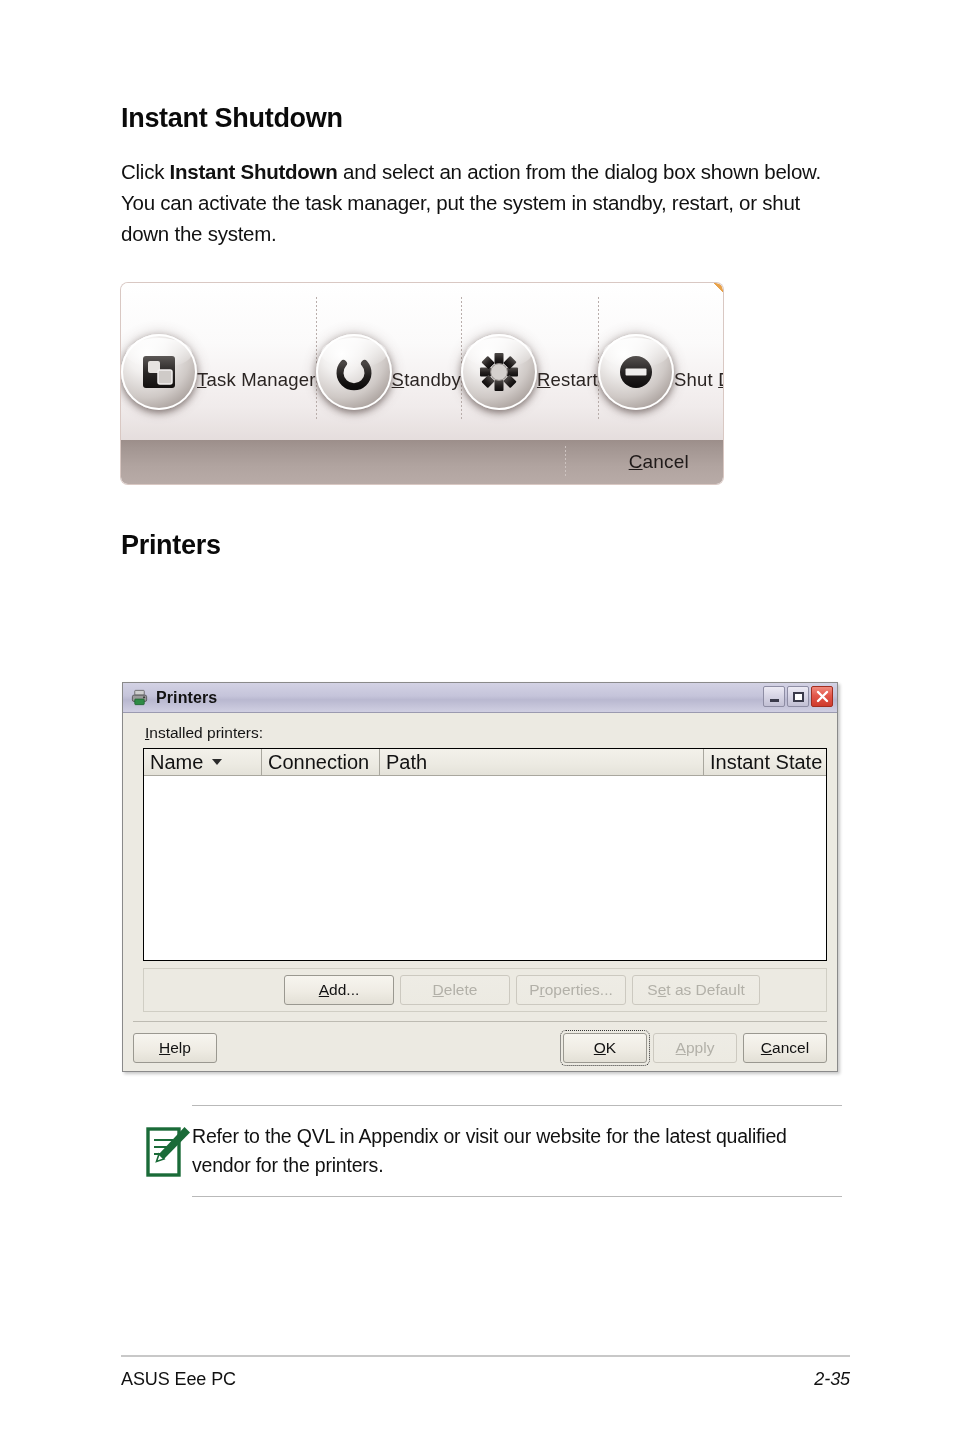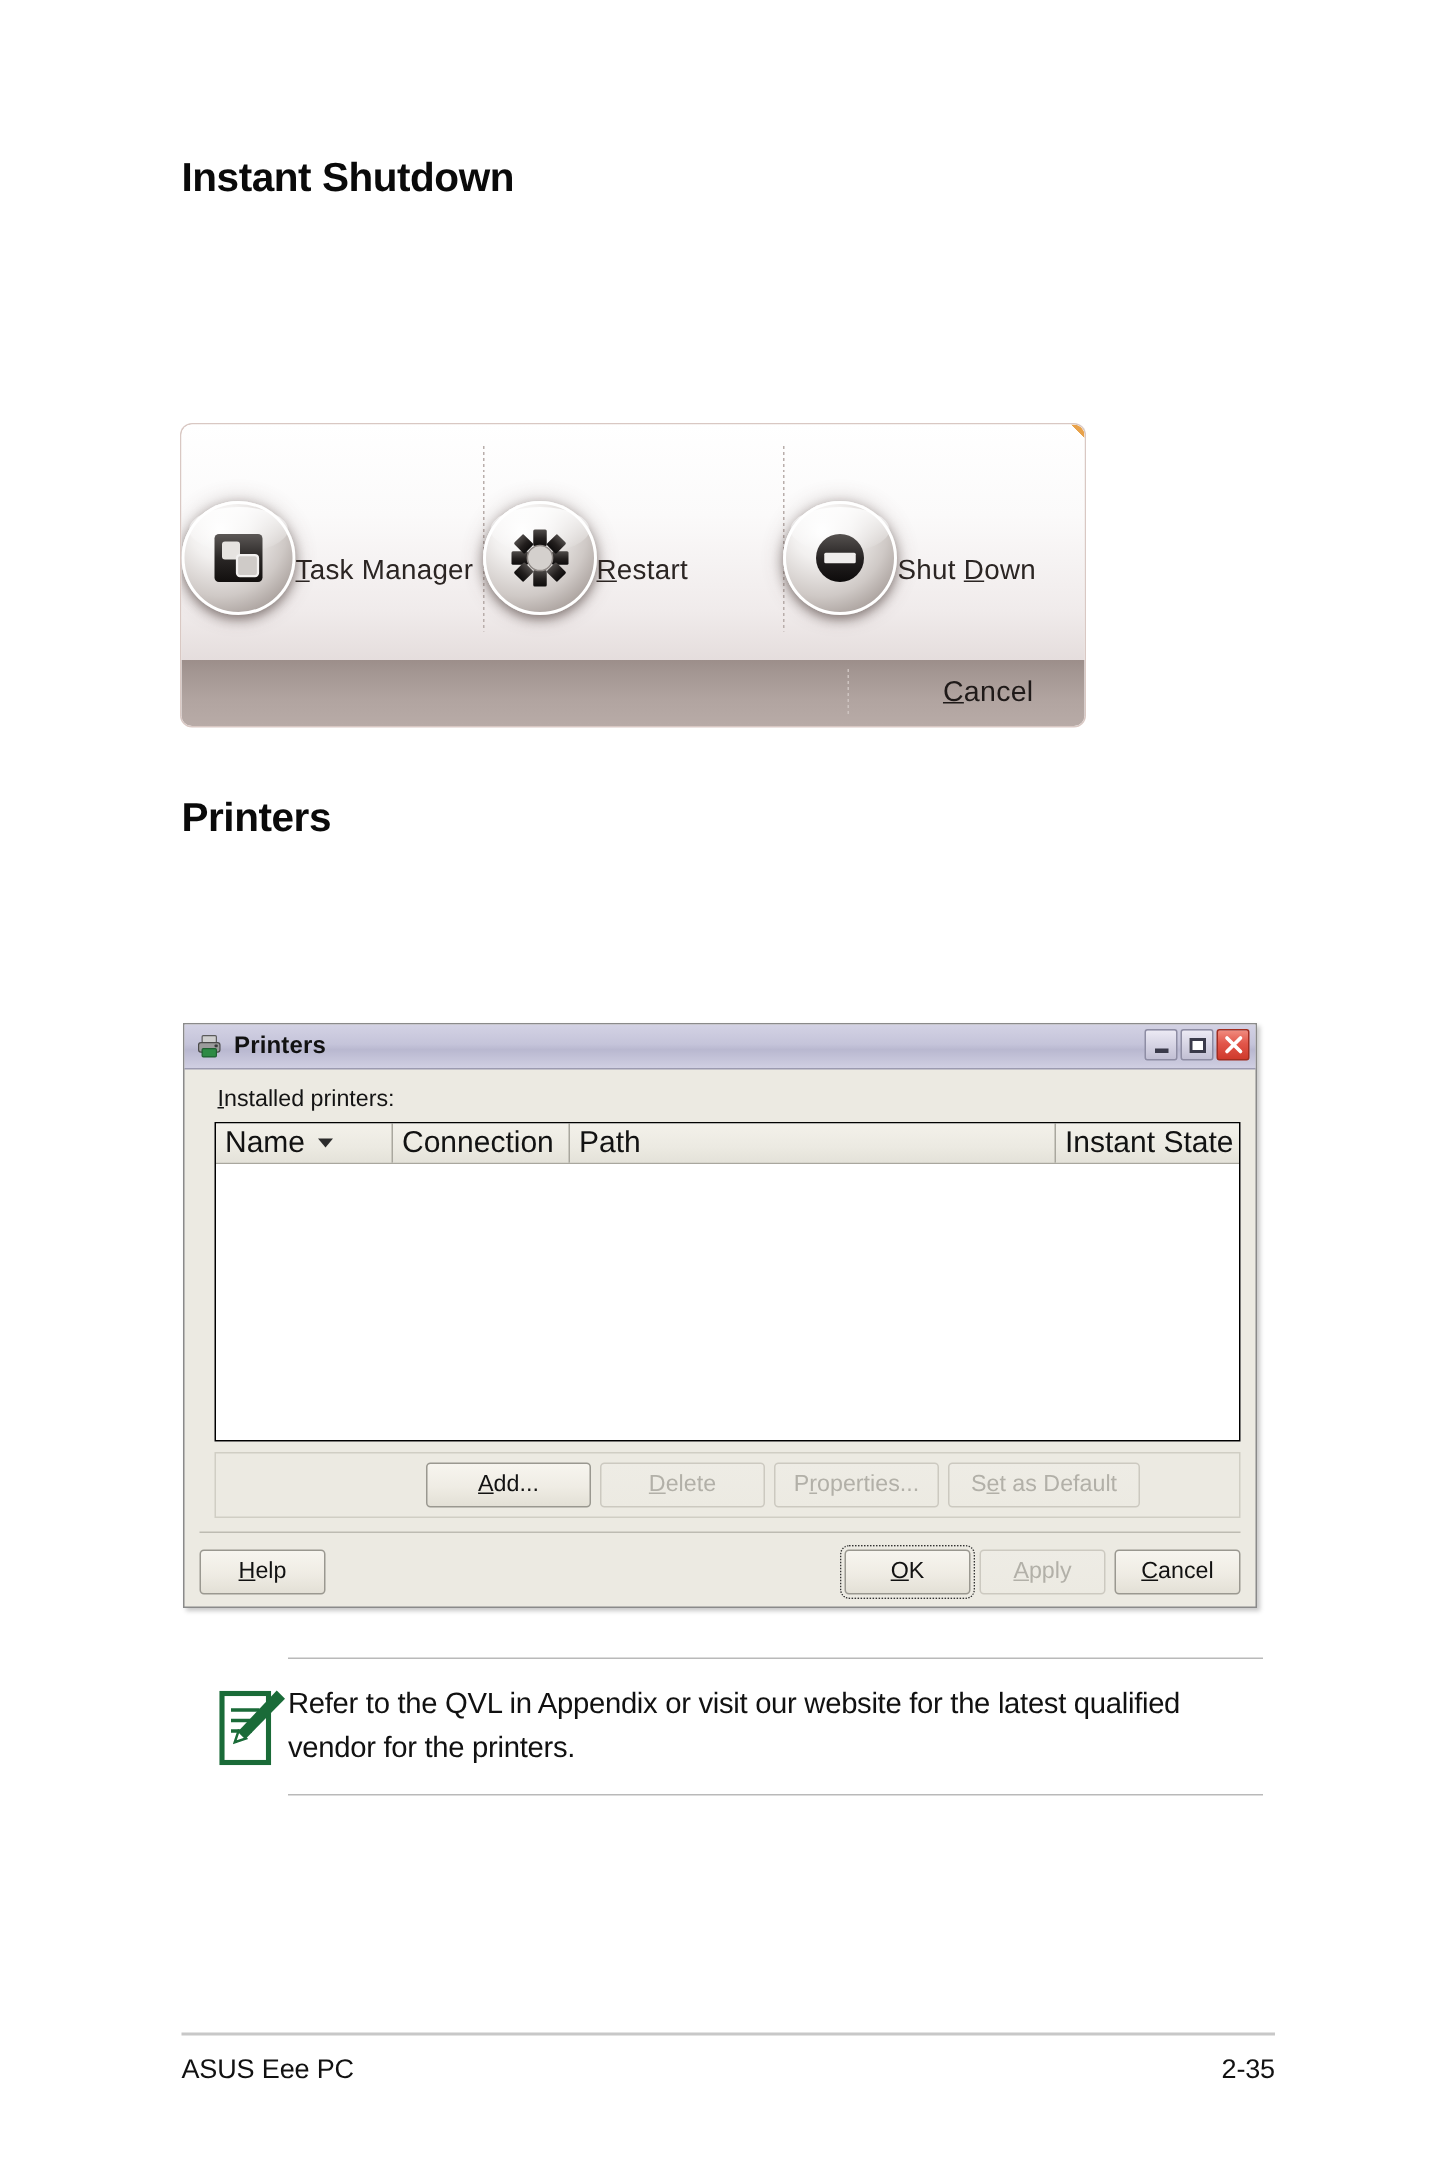--- a/index.html
+++ b/index.html
@@ -363,29 +363,32 @@
     display: flex;
     align-items: center;
     justify-content: space-between;
   }
   .footer-left, .footer-right {
     font-size: 18px;
     color: #111;
     font-family: "Liberation Sans", sans-serif;
     letter-spacing: -0.1px;
   }
-  .footer-right { font-weight: normal; }
+  .footer-right { font-weight: normal; font-style: italic; }
 </style>
 </head>
 <body>
 
 <div class="page">
 
   <div class="content">
     <h1 class="section-title">Instant Shutdown</h1>
+    <p class="body-text">
+      <span>Click </span><b>Instant Shutdown</b><span> and select an action from the dialog box shown below. You can activate the task manager, put the system in standby, restart, or shut down the system.</span>
+    </p>
   </div>
 
   <div class="shutdown-dialog">
     <div class="sd-row">
 
       <div class="sd-item">
         <div class="sd-icon">
           <svg class="sd-glyph" viewBox="0 0 48 48">
             <defs>
               <linearGradient id="tmg" x1="0" y1="0" x2="0" y2="1">
@@ -395,20 +398,36 @@
               </linearGradient>
             </defs>
             <rect x="8" y="8" width="32" height="32" rx="3" fill="url(#tmg)"></rect>
             <rect x="13" y="13" width="12" height="12" rx="2" fill="#e6e3e0"></rect>
             <rect x="23" y="22" width="14" height="14" rx="2" fill="#cfcbc8" stroke="#f3f1f0" stroke-width="1.5"></rect>
           </svg>
         </div>
         <div class="sd-label"><span></span><u>T</u><span>ask Manager</span></div>
       </div>
 
+      <div class="sd-item">
+        <div class="sd-icon">
+          <svg class="sd-glyph" viewBox="0 0 48 48">
+            <defs>
+              <linearGradient id="pwg" x1="0" y1="0" x2="0" y2="1">
+                <stop offset="0%" stop-color="#4a4644"></stop>
+                <stop offset="55%" stop-color="#201d1c"></stop>
+                <stop offset="100%" stop-color="#0d0b0b"></stop>
+              </linearGradient>
+            </defs>
+            <path d="M24 9 v16" stroke="url(#pwg)" stroke-width="7" stroke-linecap="round" fill="none"></path>
+            <path d="M13.5 15.5 a14 14 0 1 0 21 0" stroke="url(#pwg)" stroke-width="7" fill="none" stroke-linecap="round"></path>
+          </svg>
+        </div>
+        <div class="sd-label"><span></span><u>S</u><span>tandby</span></div>
+      </div>
 
       <div class="sd-item">
         <div class="sd-icon">
           <svg class="sd-glyph" viewBox="0 0 48 48">
             <defs>
               <linearGradient id="gg" x1="0" y1="0" x2="0" y2="1">
                 <stop offset="0%" stop-color="#4f4b49"></stop>
                 <stop offset="55%" stop-color="#231f1e"></stop>
                 <stop offset="100%" stop-color="#0e0c0c"></stop>
               </linearGradient>

